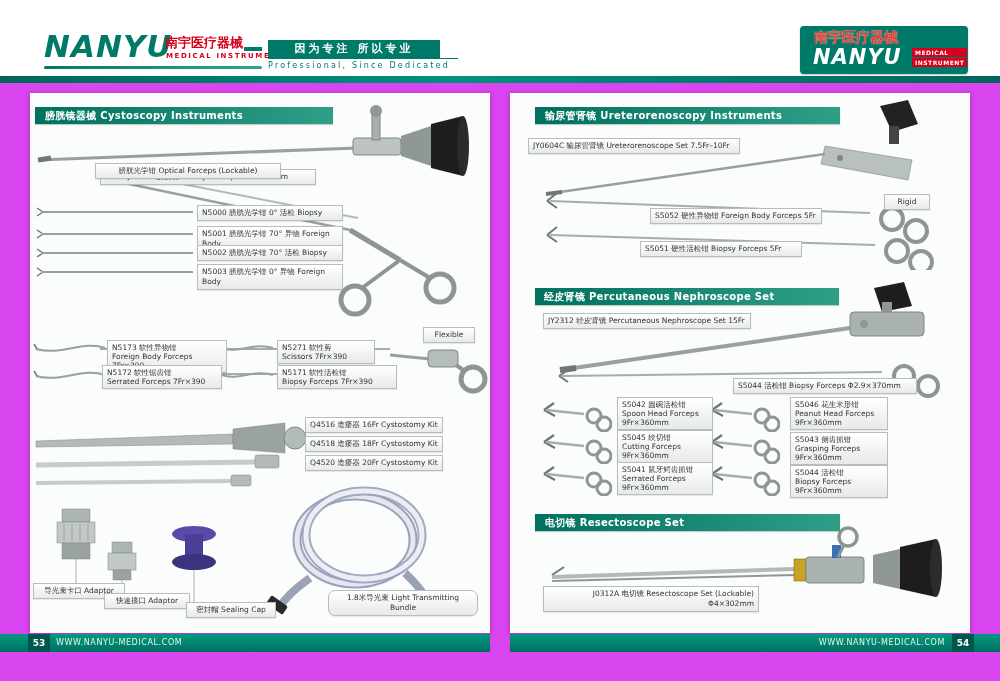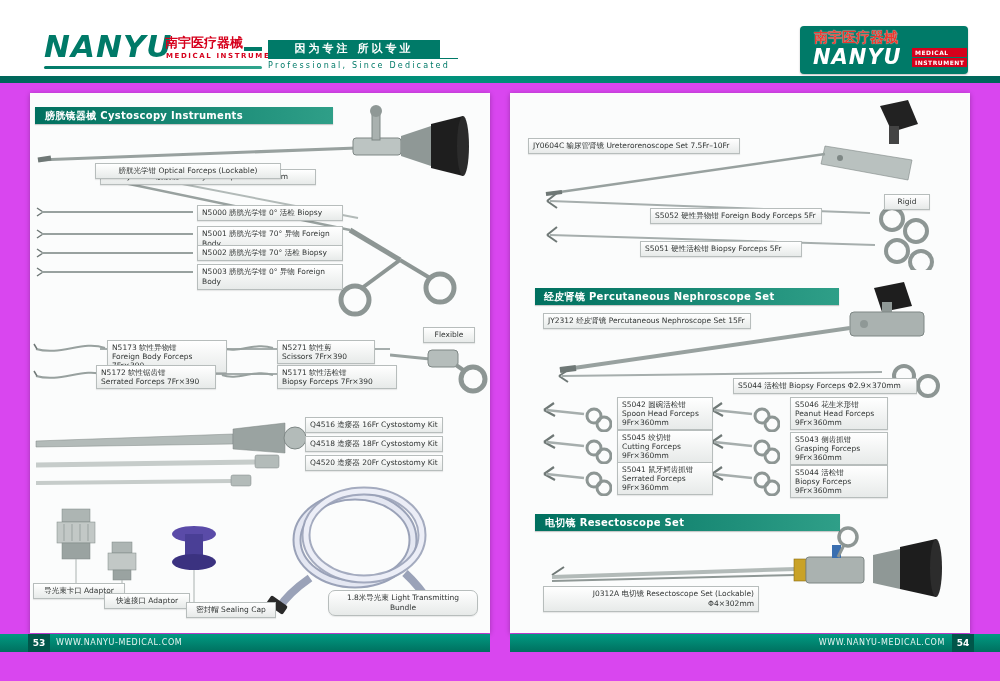--- a/index.html
+++ b/index.html
@@ -58,20 +58,21 @@
         <span class="badge-chip">INSTRUMENT</span>
       </span>
     </div>
   </div>
   <div class="teal-band"></div>
 
   <div class="page page-left"></div>
   <div class="page page-right"></div>
 
   <div class="sec" style="left:35px;top:107px;width:288px;">膀胱镜器械  Cystoscopy Instruments</div>
+  <div class="sec" style="left:535px;top:107px;width:295px;">输尿管肾镜 Ureterorenoscopy Instruments</div>
   <div class="sec" style="left:535px;top:288px;width:295px;padding-left:9px;">经皮肾镜 Percutaneous Nephroscope Set</div>
   <div class="sec" style="left:535px;top:514px;width:295px;">电切镜  Resectoscope Set</div>
 
   <svg class="ins" style="left:35px;top:98px;" width="455" height="85">
     <line x1="3" y1="62" x2="322" y2="50" stroke="#98a19f" stroke-width="3"></line>
     <line x1="3" y1="62" x2="16" y2="60" stroke="#6f7876" stroke-width="5"></line>
     <rect x="318" y="40" width="48" height="17" rx="3" fill="#bcc4c2" stroke="#7e8785"></rect>
     <rect x="337" y="16" width="8" height="26" fill="#a9b1af" stroke="#7e8785"></rect>
     <circle cx="341" cy="13" r="6" fill="#8f9896"></circle>
     <polygon points="366,38 396,28 396,68 366,58" fill="#8f9896"></polygon>
@@ -255,21 +256,21 @@
   <div class="lbl c" style="left:95px;top:163px;width:176px;">膀胱光学钳 Optical Forceps (Lockable)</div>
   <div class="lbl" style="left:197px;top:205px;width:136px;">N5000 膀胱光学钳  0°  活检 Biopsy</div>
   <div class="lbl" style="left:197px;top:226px;width:136px;">N5001 膀胱光学钳 70°  异物 Foreign Body</div>
   <div class="lbl" style="left:197px;top:245px;width:136px;">N5002 膀胱光学钳 70°  活检 Biopsy</div>
   <div class="lbl" style="left:197px;top:264px;width:136px;">N5003 膀胱光学钳  0°  异物 Foreign Body</div>
   <div class="lbl c" style="left:423px;top:327px;width:42px;">Flexible</div>
   <div class="lbl ml" style="left:107px;top:340px;width:110px;">N5173 软性异物钳
 Foreign Body Forceps 7Fr×390</div>
   <div class="lbl ml" style="left:277px;top:340px;width:88px;">N5271 软性剪
 Scissors 7Fr×390</div>
-  <div class="lbl ml" style="left:96px;top:365px;width:110px;">N5172 软性锯齿钳
+  <div class="lbl ml" style="left:102px;top:365px;width:110px;">N5172 软性锯齿钳
 Serrated Forceps 7Fr×390</div>
   <div class="lbl ml" style="left:277px;top:365px;width:110px;">N5171 软性活检钳
 Biopsy Forceps 7Fr×390</div>
   <div class="lbl" style="left:305px;top:417px;width:128px;">Q4516 造瘘器 16Fr Cystostomy Kit</div>
   <div class="lbl" style="left:305px;top:436px;width:128px;">Q4518 造瘘器 18Fr Cystostomy Kit</div>
   <div class="lbl" style="left:305px;top:455px;width:128px;">Q4520 造瘘器 20Fr Cystostomy Kit</div>
   <div class="lbl c" style="left:33px;top:583px;width:82px;">导光束卡口 Adaptor</div>
   <div class="lbl c" style="left:104px;top:593px;width:76px;">快速接口 Adaptor</div>
   <div class="lbl c" style="left:186px;top:602px;width:80px;">密封帽 Sealing Cap</div>
   <div class="lbl c" style="left:328px;top:590px;width:140px;border-radius:7px;">1.8米导光束  Light Transmitting Bundle</div>

